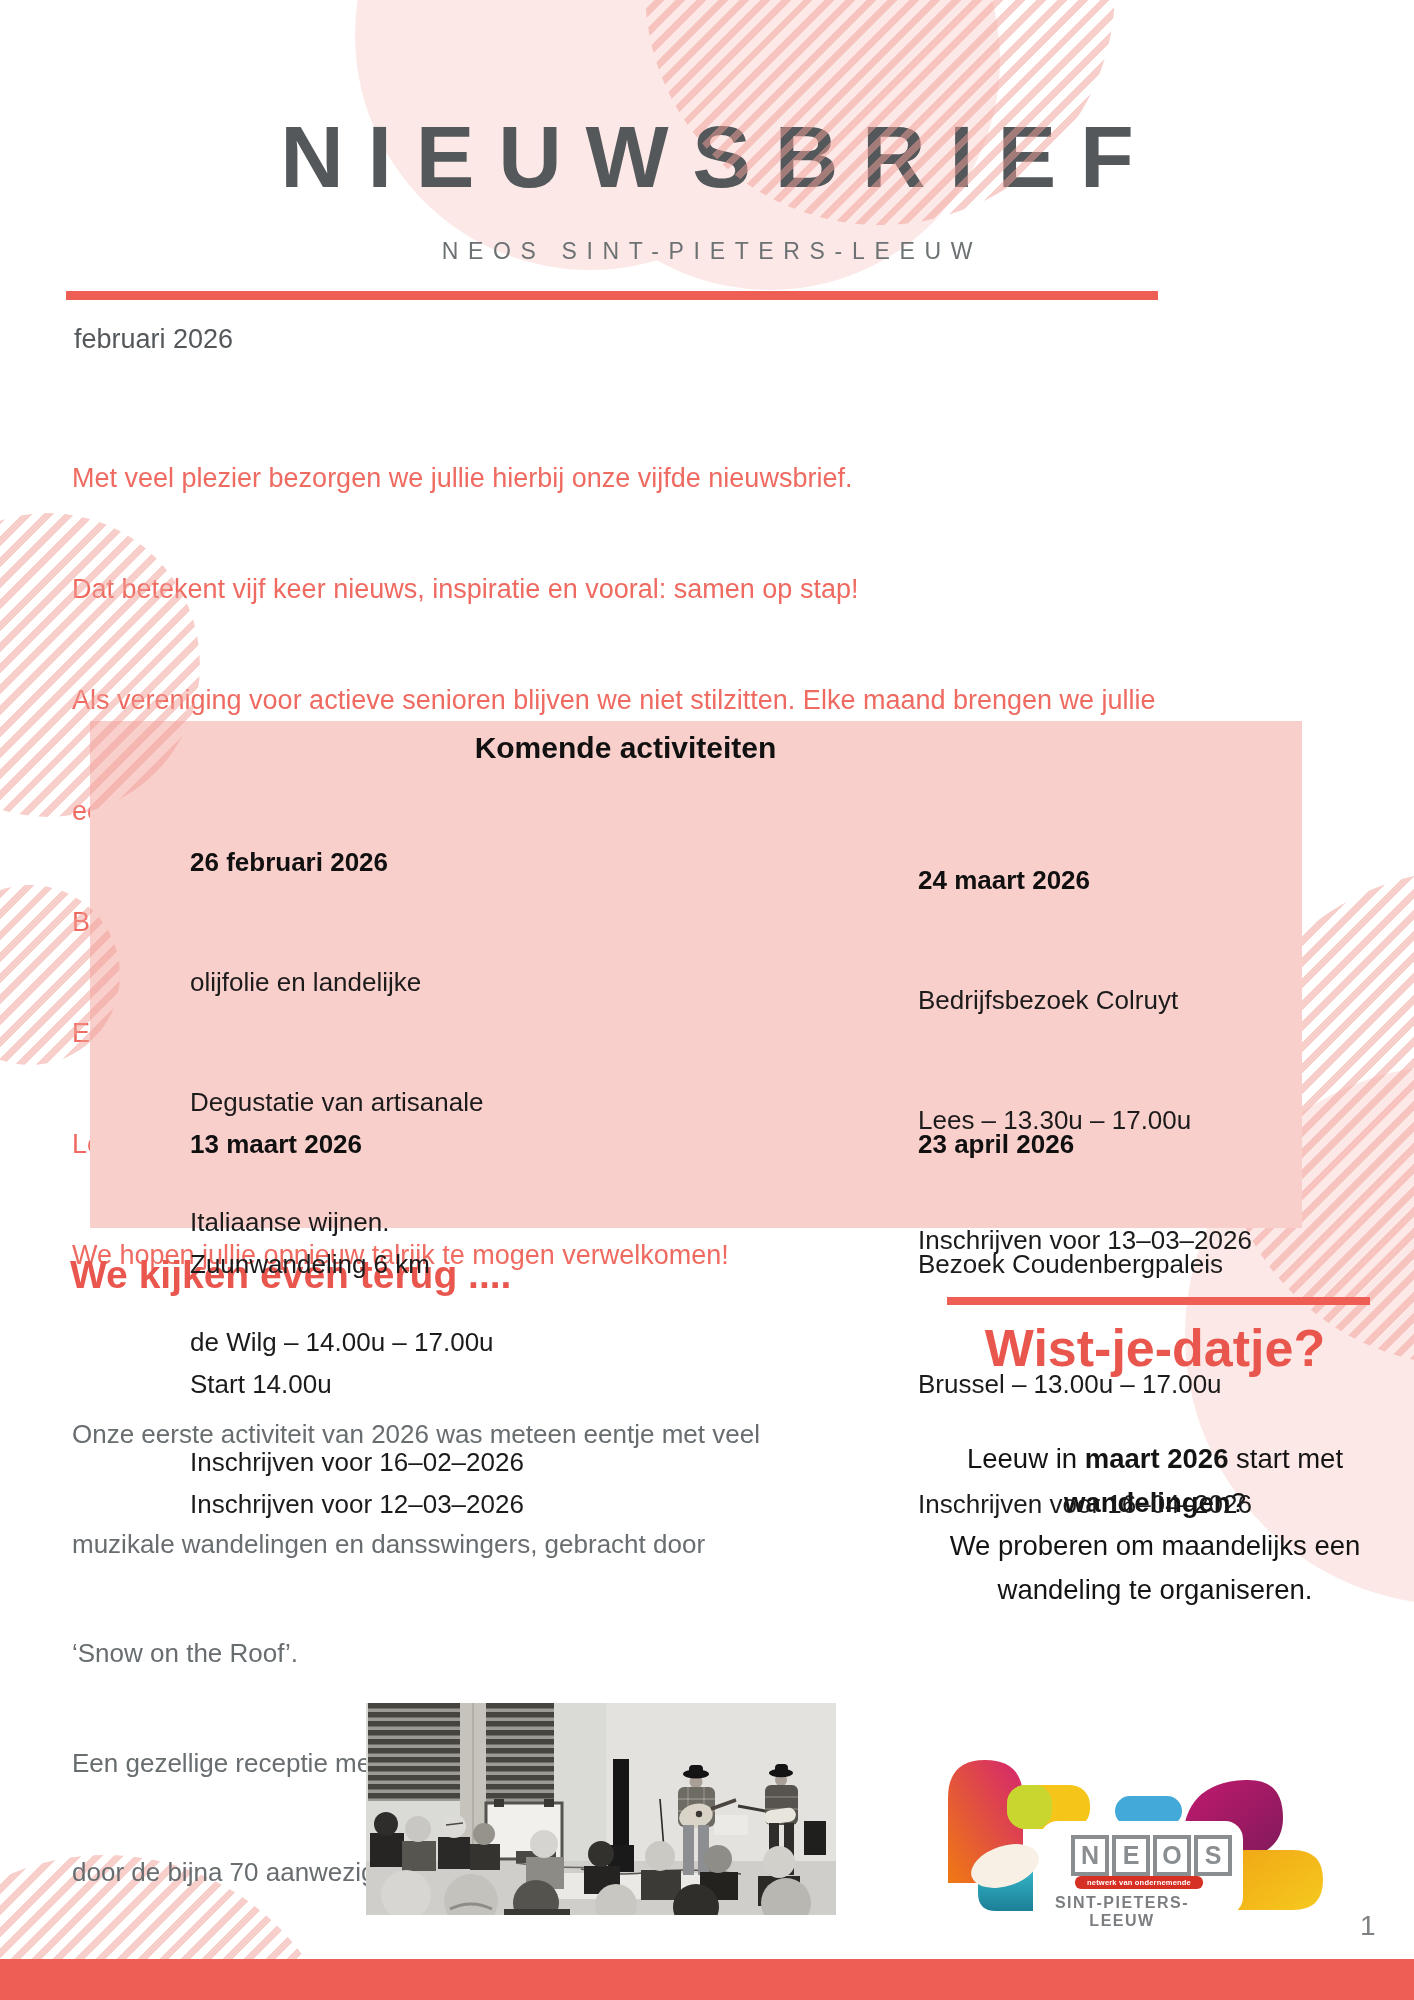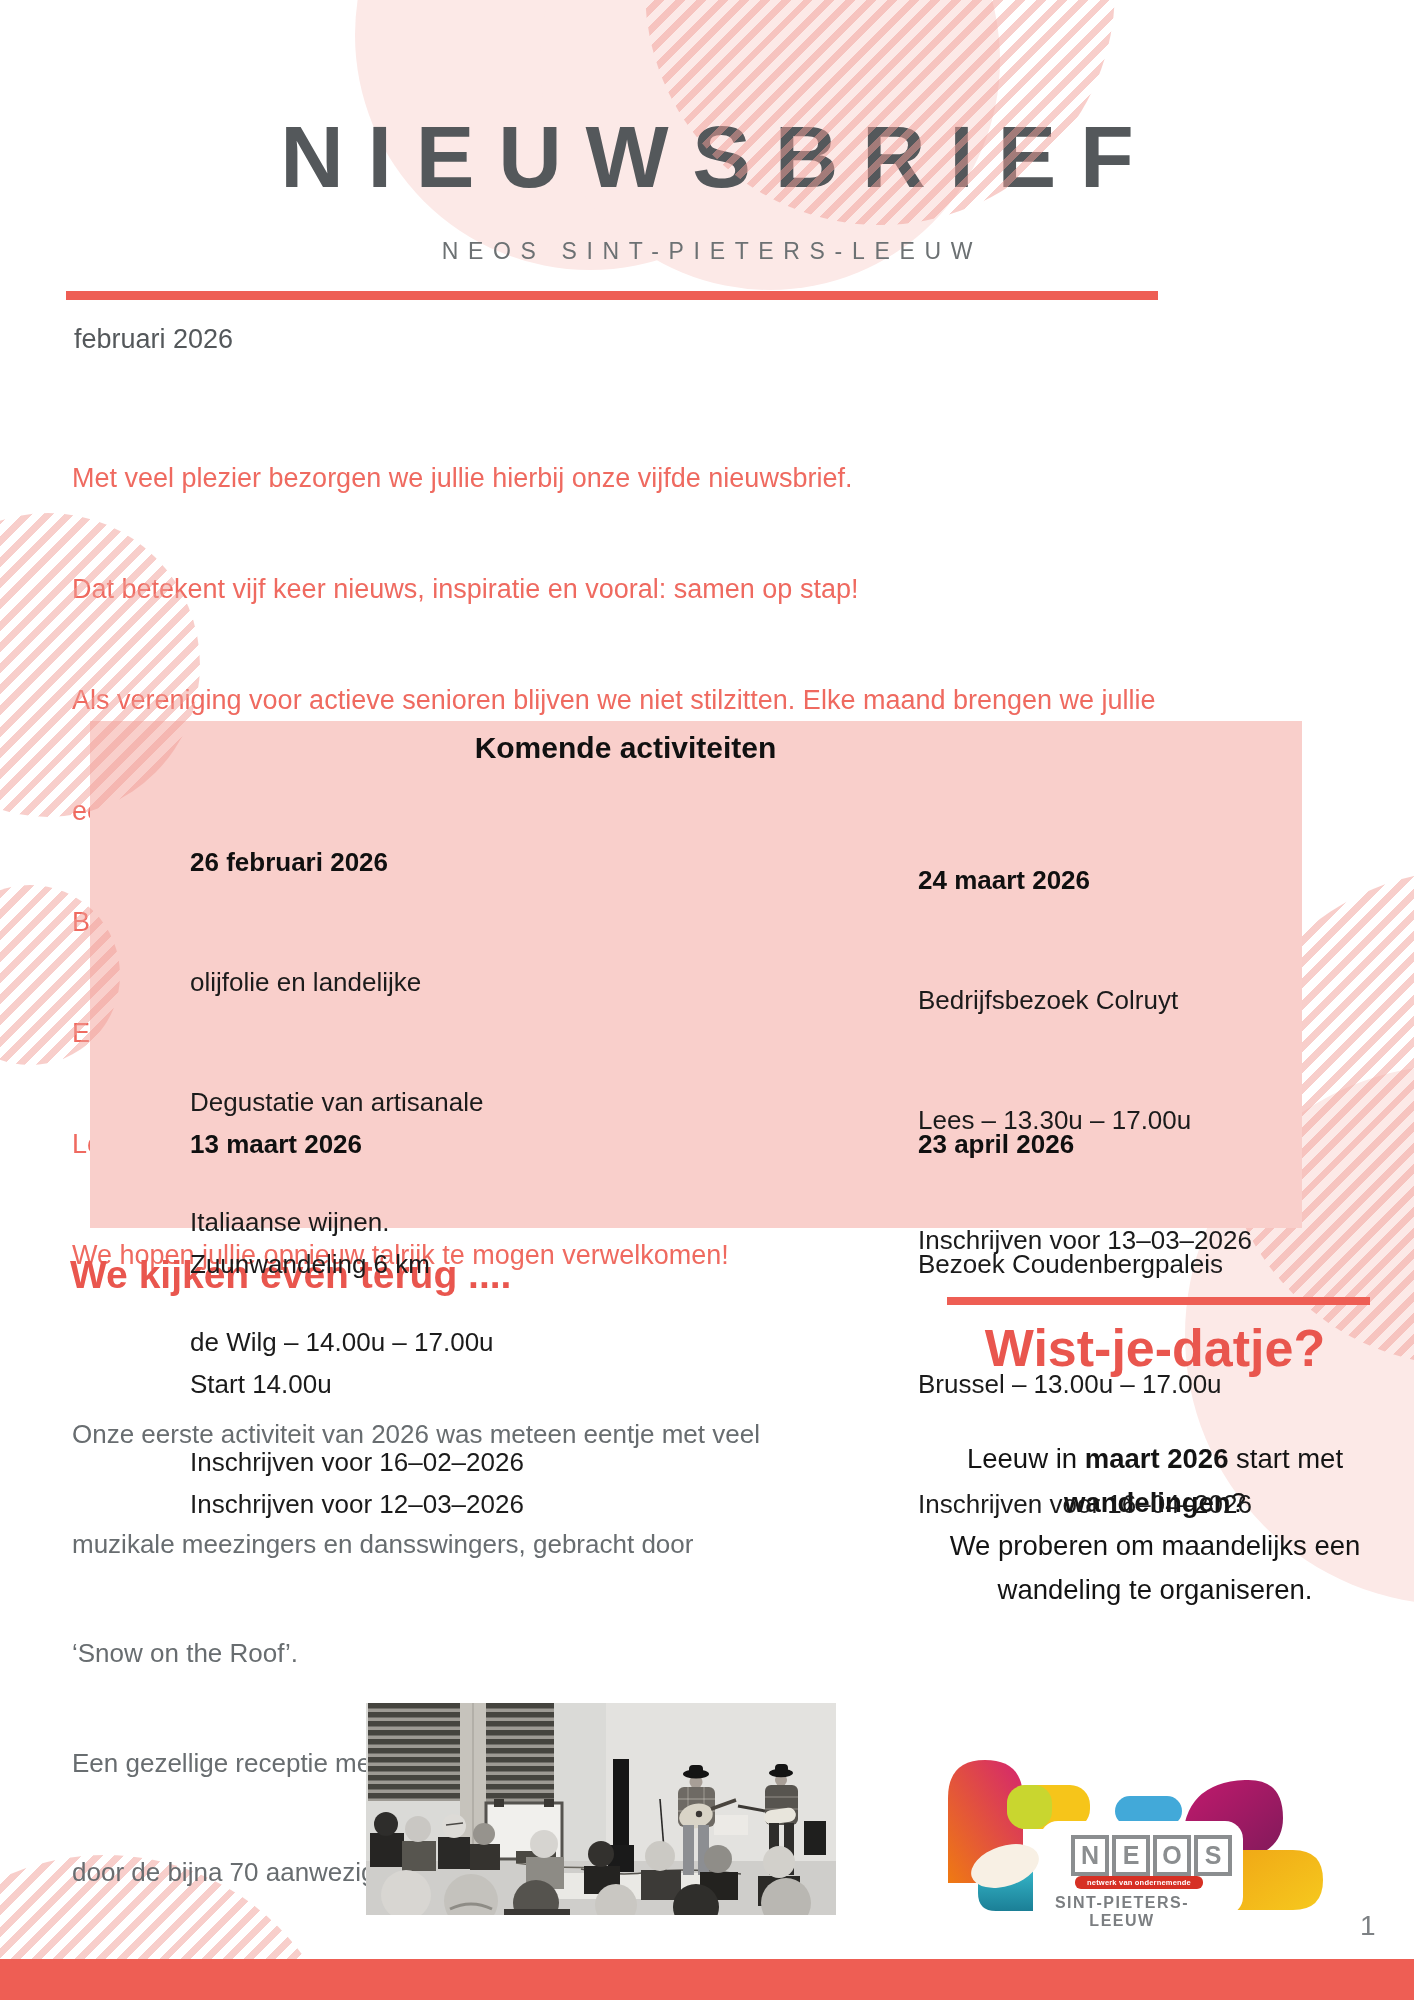--- a/index.html
+++ b/index.html
@@ -103,21 +103,21 @@
   <div class="abs ev" style="left:918px;top:1044px;">
     <div class="d">23 april 2026</div>
     <div>Bezoek Coudenbergpaleis</div>
     <div>Brussel – 13.00u – 17.00u</div>
     <div>Inschrijven voor 16–04–2026</div>
   </div>
 
   <div class="abs review-h">We kijken even terug ....</div>
   <div class="abs review-p">
     <div>Onze eerste activiteit van 2026 was meteen eentje met veel</div>
-    <div>muzikale meezingers en dansswingers, gebracht door</div>
+    <div>muzikale wandelingen en dansswingers, gebracht door</div>
     <div>‘Snow on the Roof’.</div>
     <div>Een gezellige receptie met een drankje en een hapje werd</div>
     <div>door de bijna 70 aanwezigen gesmaakt.</div>
     <div>Snow on the Roof bracht ons een spetterende muziekshow</div>
     
     
     
     
   </div>
 

